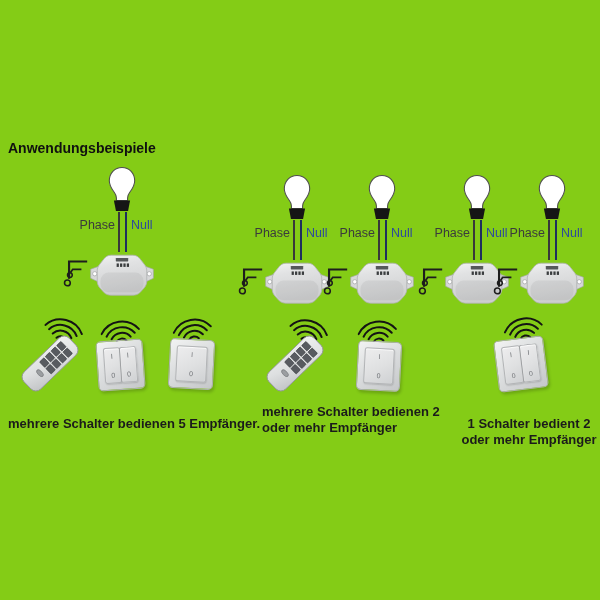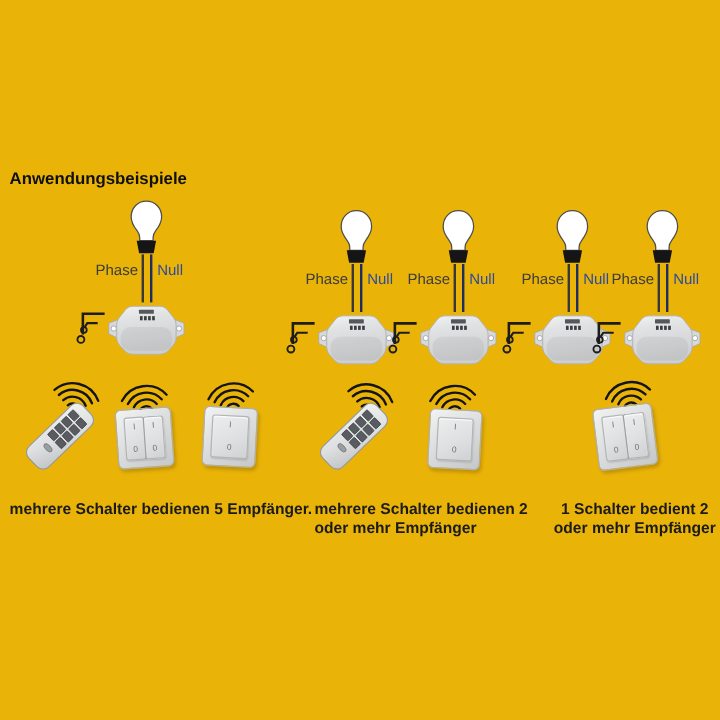--- a/index.html
+++ b/index.html
@@ -1,17 +1,17 @@
 <!DOCTYPE html>
 <html><head>
 <meta charset="utf-8">
 <style>
   html,body{margin:0;padding:0;background:#ffffff;}
   .canvas{
-    position:relative;width:600px;height:600px;background:#eab308;overflow:hidden;
+    position:relative;width:600px;height:600px;background:#84cc16;overflow:hidden;
     font-family:"Liberation Sans",sans-serif;
   }
   .title{
     position:absolute;left:8px;top:140px;font-size:14px;font-weight:700;color:#101010;
   }
   
   .circuit{position:absolute;width:150px;height:140px;}
   .bulb{position:absolute;left:55px;top:0;width:40px;height:50px;}
   .wire{position:absolute;top:46px;width:2px;height:40px;}
   .wire-phase{left:71px;background:#38383a;}
@@ -207,21 +207,21 @@
   <svg class="waves" style="left:357px;top:317px;transform:rotate(-8deg)" viewBox="0 0 46 30">
       <use href="#sym-waves"></use>
     </svg>
   <div class="wswitch" style="left:357px;top:341px;width:44px;height:50px;transform:rotate(3deg)">
     <div class="rocker">
       <span class="mk mk-on">I</span>
       <span class="mk mk-off">0</span>
     </div>
   </div>
 
-  <div class="caption" style="left:262px;top:416px">
+  <div class="caption" style="left:262px;top:404px">
     <div>mehrere Schalter bedienen 2</div>
     <div>oder mehr Empfänger</div>
   </div>
 
   <div class="circuit" style="left:402px;top:174px">
     <svg class="bulb" viewBox="0 0 40 52">
         <use href="#sym-bulb"></use>
       </svg>
     <div class="wire wire-phase"></div>
     <div class="wire wire-null"></div>

